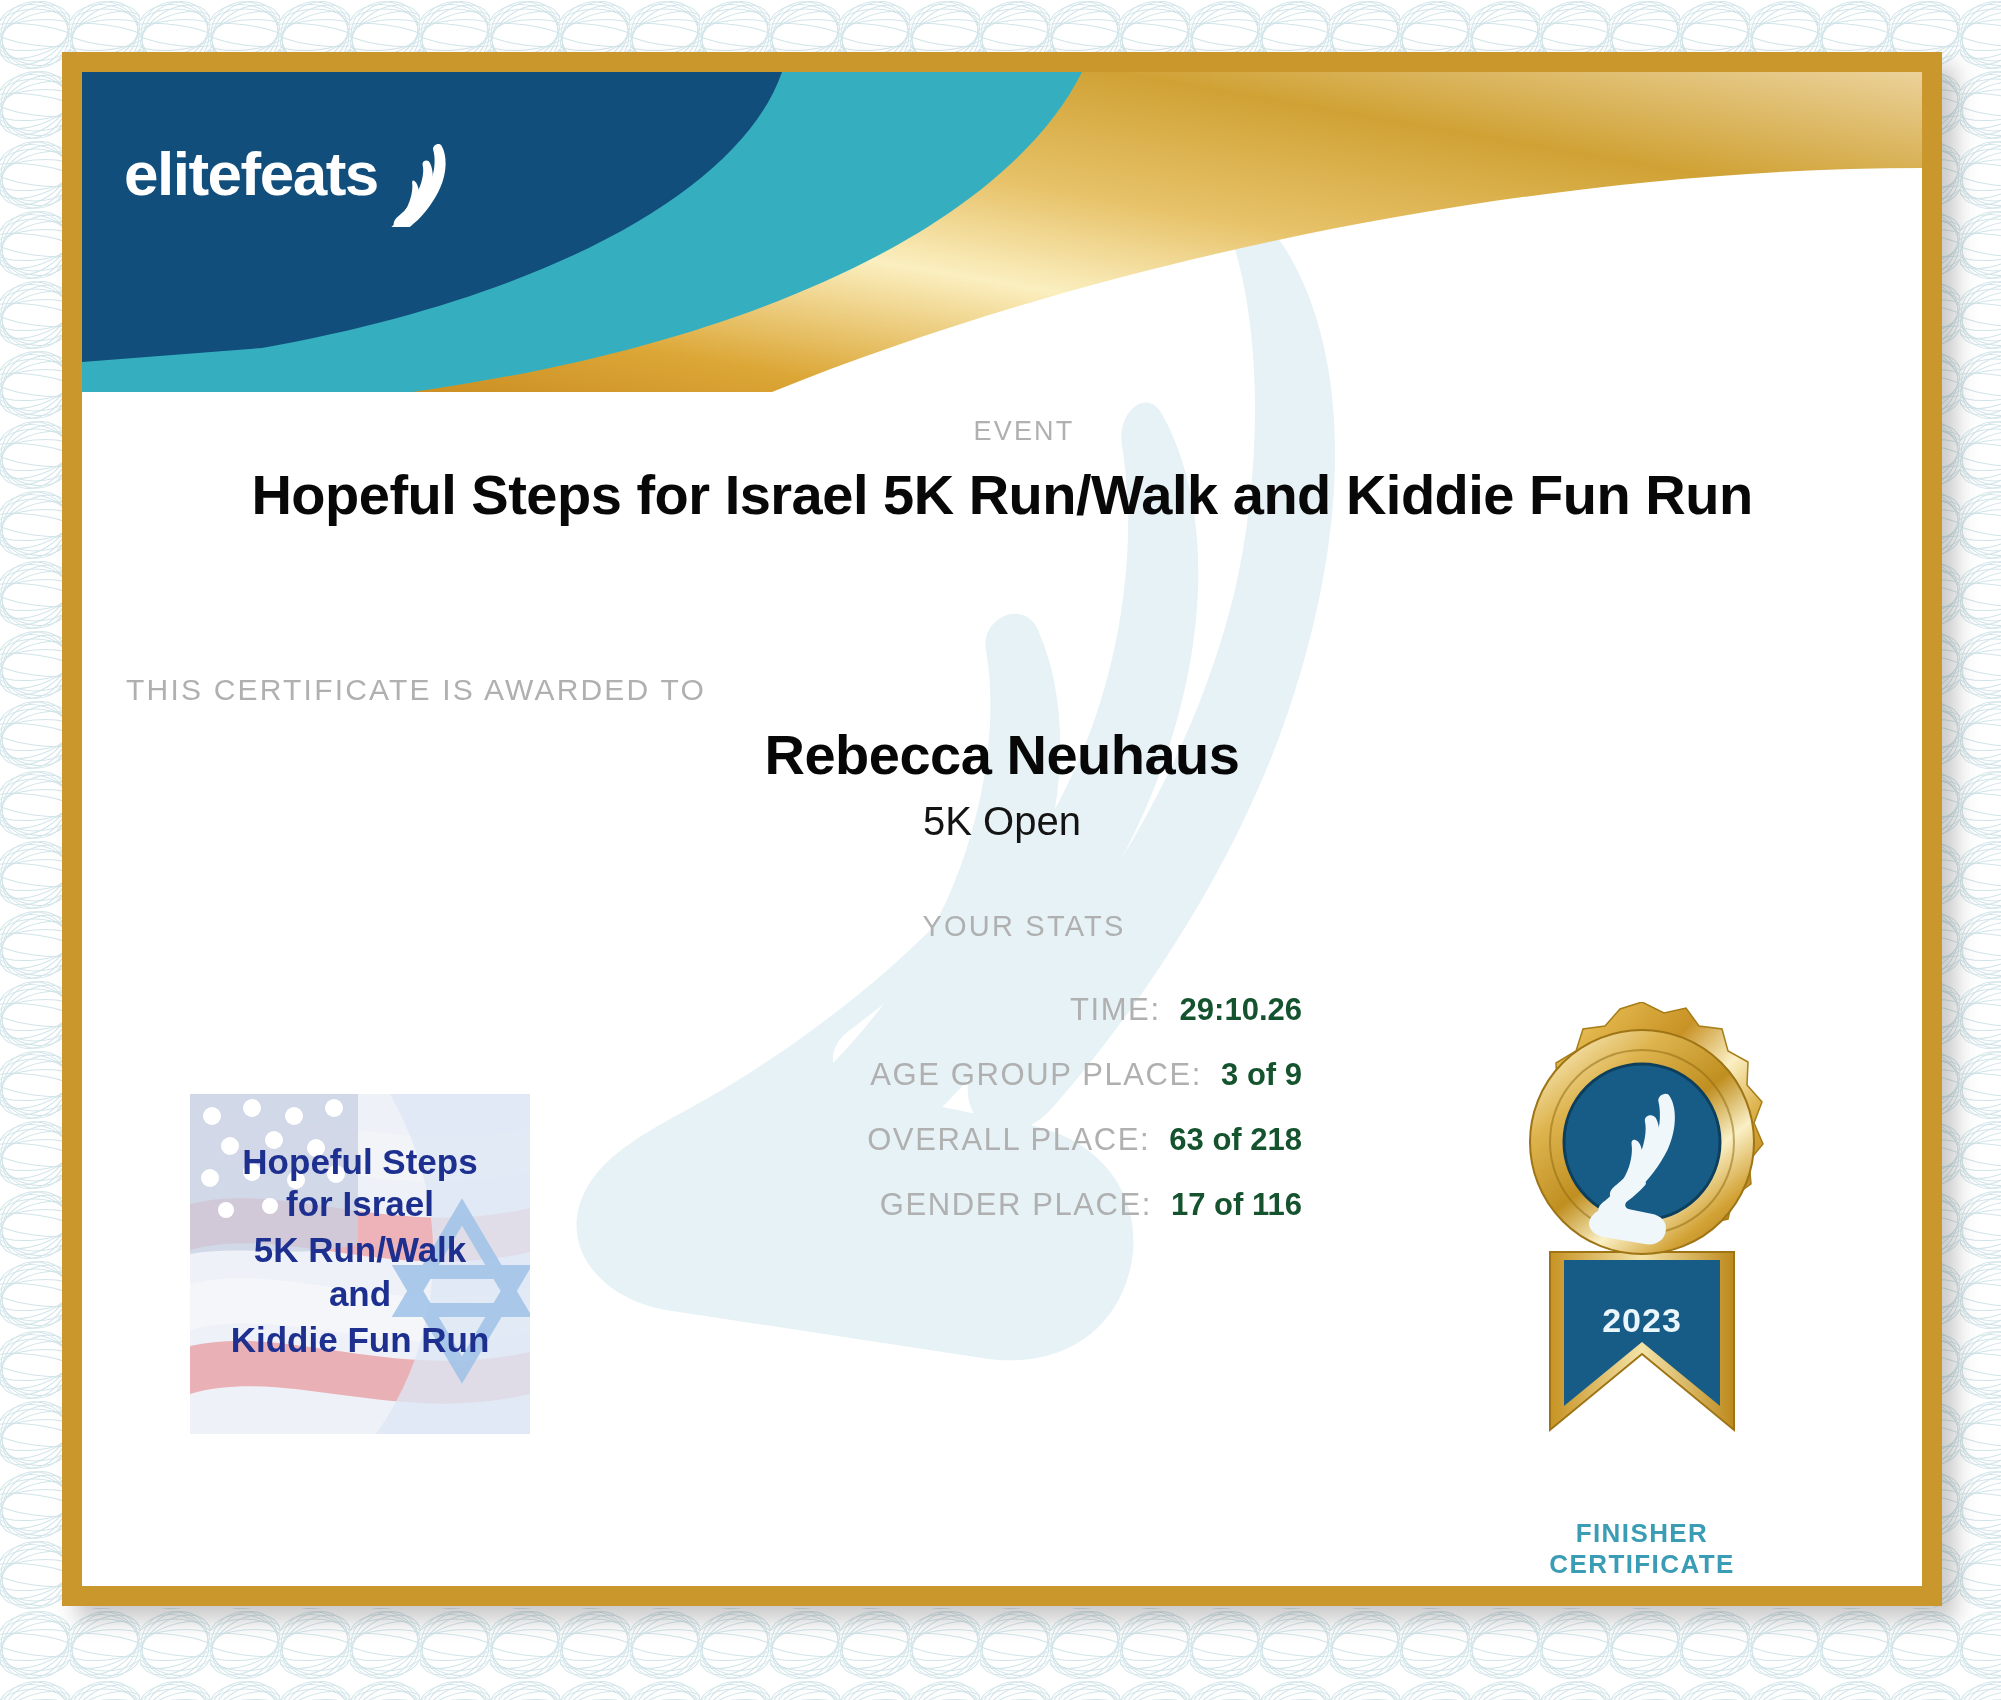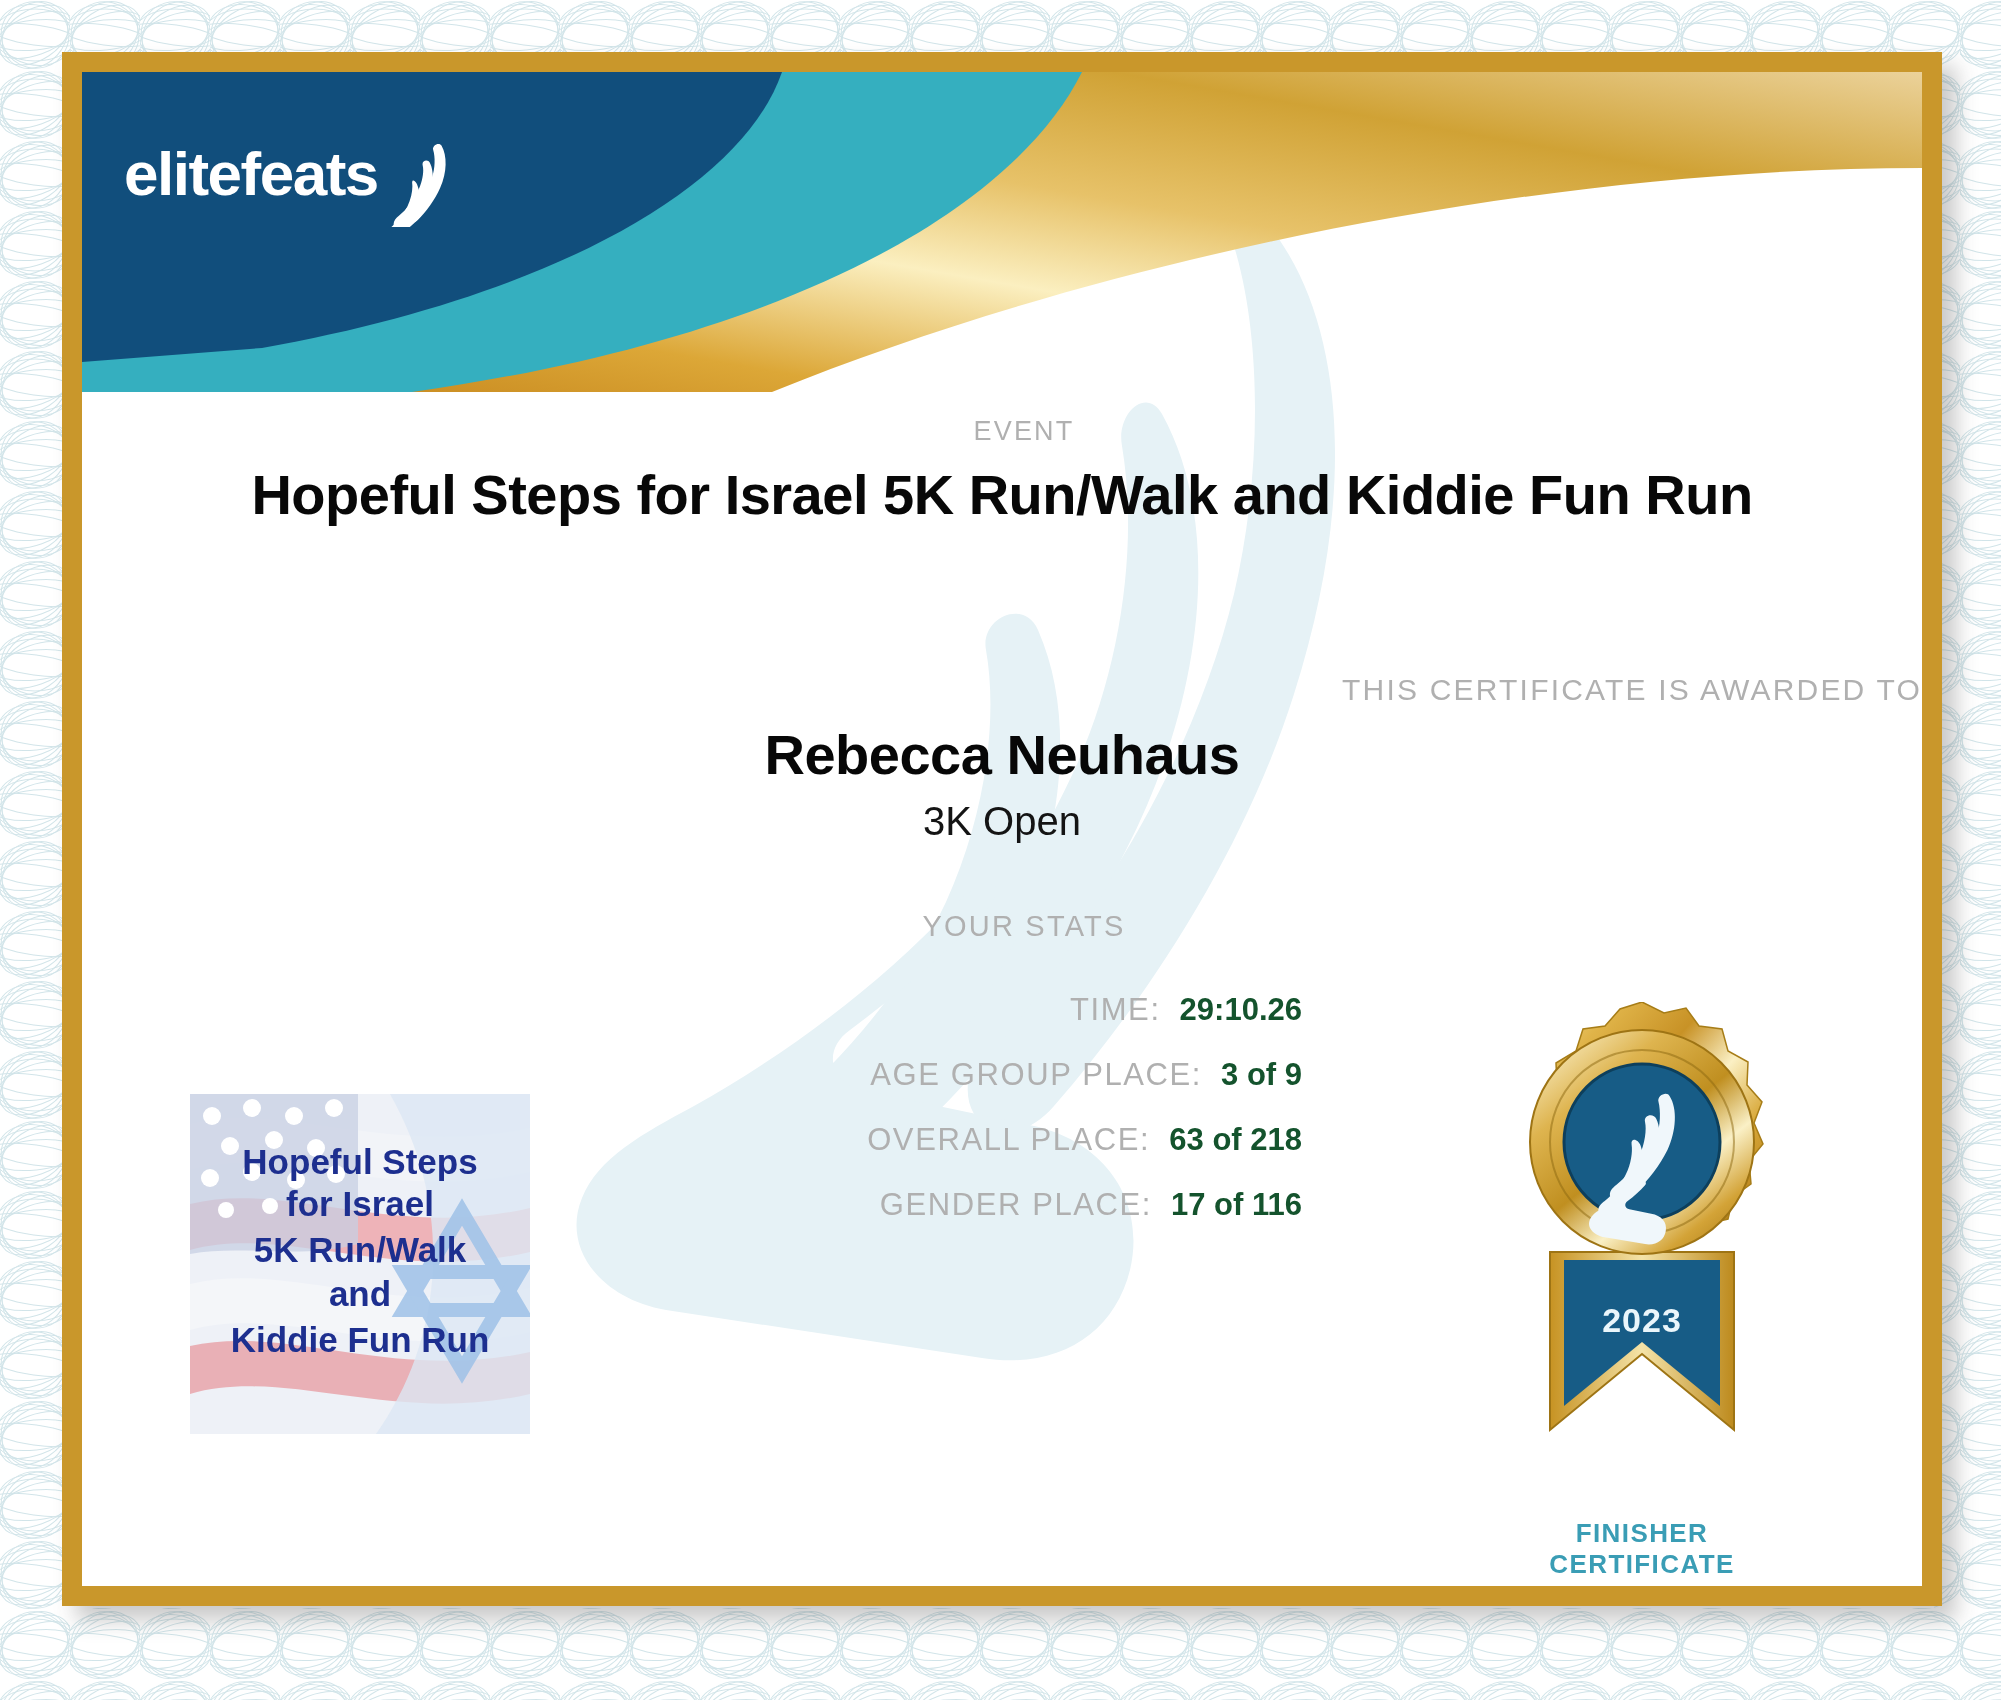--- a/index.html
+++ b/index.html
@@ -85,21 +85,21 @@
     text-align:center;
     font-size:56px;
     font-weight:bold;
     color:#080808;
     letter-spacing:-0.5px;
     white-space:nowrap;
   }
 
   #awarded-label{
     position:absolute; top:601px; left:0; right:0;
-    text-align:right;
+    text-align:left;
     font-size:30px;
   }
   #recipient-name{
     position:absolute; top:650px; left:0; right:0;
     text-align:center;
     font-size:56px;
     font-weight:bold;
     color:#070707;
     letter-spacing:-0.5px;
   }
@@ -266,21 +266,21 @@
       <div id="content">
 
         <div id="event-label" class="lbl-caps">EVENT</div>
 
         <div id="event-title">Hopeful Steps for Israel 5K Run/Walk and Kiddie Fun Run</div>
 
         <div id="awarded-label" class="lbl-caps">THIS CERTIFICATE IS AWARDED TO</div>
 
         <div id="recipient-name">Rebecca Neuhaus</div>
 
-        <div id="recipient-division">3K Open</div>
+        <div id="recipient-division">5K Open</div>
 
         <div id="stats-label" class="lbl-caps">YOUR STATS</div>
 
         <div id="stats-list">
           <div class="stat-row">
             <span class="stat-label">TIME:</span>
             <span class="stat-value">29:10.26</span>
           </div>
           <div class="stat-row">
             <span class="stat-label">AGE GROUP PLACE:</span>

